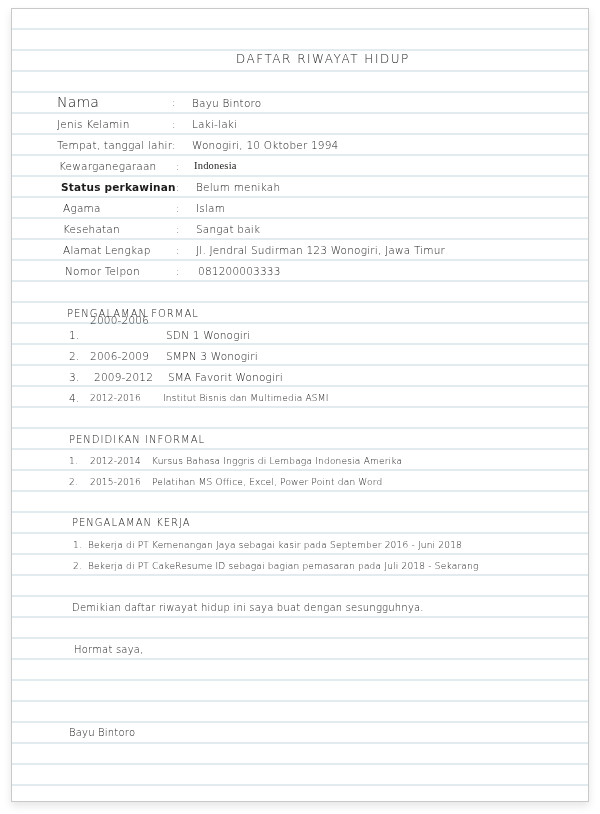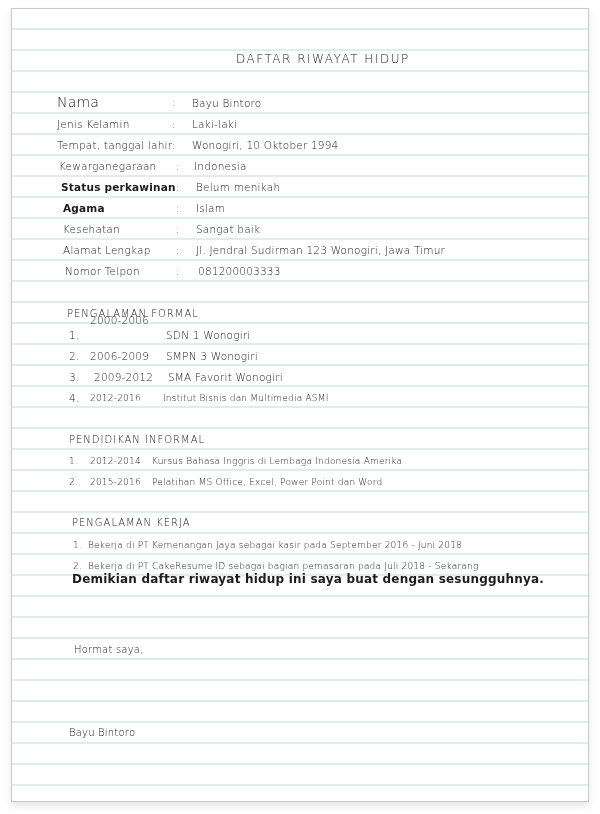--- a/index.html
+++ b/index.html
@@ -40,27 +40,27 @@
 <div class="hw" style="left:57px;top:118px;">Jenis Kelamin</div>
 <div class="hw" style="left:172px;top:118px;">:</div>
 <div class="hw" style="left:192px;top:118px;">Laki-laki</div>
 
 <div class="hw" style="left:57px;top:139px;">Tempat, tanggal lahir</div>
 <div class="hw" style="left:172px;top:139px;">:</div>
 <div class="hw" style="left:192px;top:139px;">Wonogiri, 10 Oktober 1994</div>
 
 <div class="hw" style="left:59px;top:160px;">Kewarganegaraan</div>
 <div class="hw" style="left:176px;top:160px;">:</div>
-<div class="hw" style="left:194px;top:160px;">Indonesia</div>
+<div class="hw" style="left:194px;top:160px;font-family:Liberation Serif, serif;">Indonesia</div>
 
 <div class="hw" style="left:61px;top:181px;font-weight:bold;">Status perkawinan</div>
 <div class="hw" style="left:176px;top:181px;">:</div>
 <div class="hw" style="left:196px;top:181px;">Belum menikah</div>
 
-<div class="hw" style="left:63px;top:202px;font-weight:bold;">Agama</div>
+<div class="hw" style="left:63px;top:202px;">Agama</div>
 <div class="hw" style="left:176px;top:202px;">:</div>
 <div class="hw" style="left:196px;top:202px;">Islam</div>
 
 <div class="hw" style="left:63px;top:223px;">Kesehatan</div>
 <div class="hw" style="left:176px;top:223px;">:</div>
 <div class="hw" style="left:196px;top:223px;">Sangat baik</div>
 
 <div class="hw" style="left:63px;top:244px;">Alamat Lengkap</div>
 <div class="hw" style="left:176px;top:244px;">:</div>
 <div class="hw" style="left:196px;top:244px;">Jl. Jendral Sudirman 123 Wonogiri, Jawa Timur</div>
@@ -94,15 +94,15 @@
 <div class="hw small" style="left:69px;top:477px;">2.</div>
 <div class="hw small" style="left:90px;top:477px;">2015-2016</div>
 <div class="hw small" style="left:152px;top:477px;">Pelatihan MS Office, Excel, Power Point dan Word</div>
 
 <div class="hw sec" style="left:72px;top:517px;">PENGALAMAN KERJA</div>
 <div class="hw small" style="left:73px;top:540px;">1.</div>
 <div class="hw small" style="left:88px;top:540px;text-align:center;">Bekerja di PT Kemenangan Jaya sebagai kasir pada September 2016 - Juni 2018</div>
 <div class="hw small" style="left:73px;top:561px;">2.</div>
 <div class="hw small" style="left:88px;top:561px;">Bekerja di PT CakeResume ID sebagai bagian pemasaran pada Juli 2018 - Sekarang</div>
 
-<div class="hw" style="left:72px;top:572px;font-size:12px;font-weight:bold;">Demikian daftar riwayat hidup ini saya buat dengan sesungguhnya.</div>
+<div class="hw" style="left:72px;top:602px;font-size:10px;">Demikian daftar riwayat hidup ini saya buat dengan sesungguhnya.</div>
 <div class="hw" style="left:74px;top:644px;font-size:10px;">Hormat saya,</div>
 <div class="hw" style="left:69px;top:727px;font-size:10px;">Bayu Bintoro</div>
 
 </body></html>

